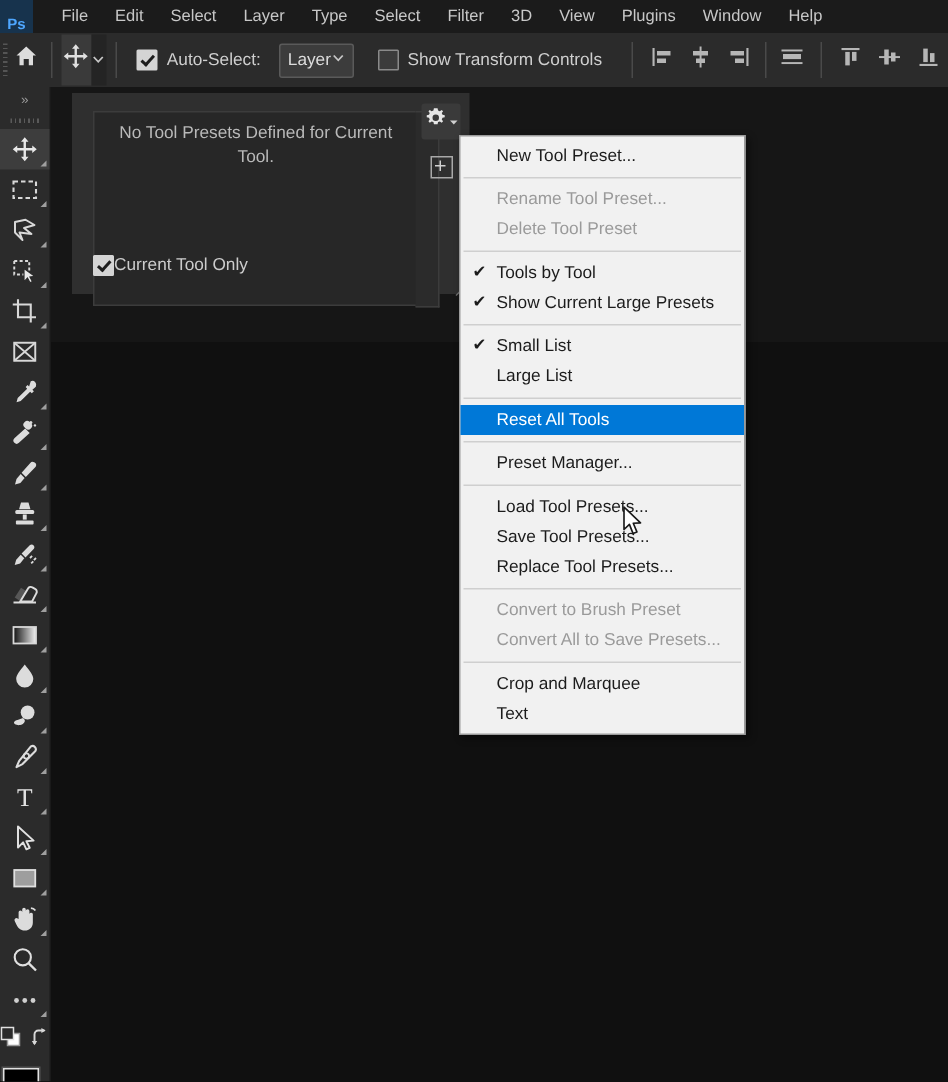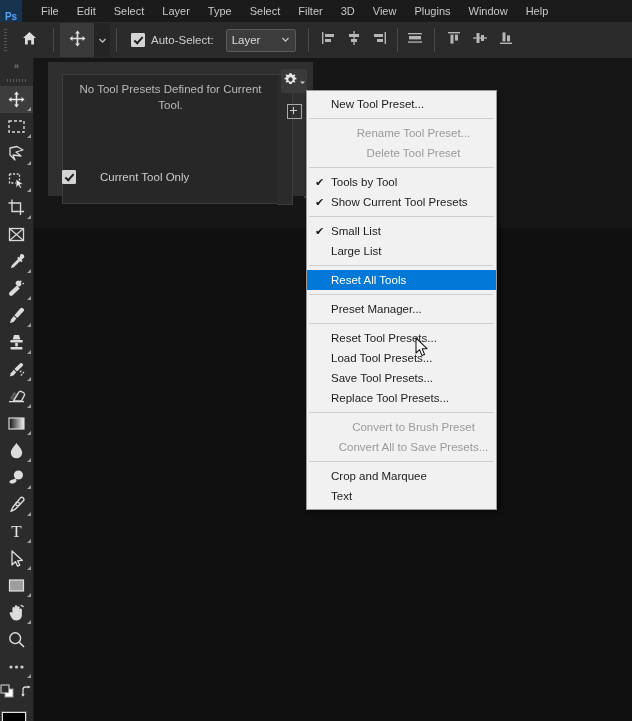--- a/index.html
+++ b/index.html
@@ -192,21 +192,21 @@
     position: absolute;
     left: 229px; top: 12px;
     width: 15px; height: 129px;
     background: #2b2b2b;
     border: 1px solid #3c3c3c;
     border-left: none;
   }
   .panel-footer {
     position: absolute;
     left: 14px; bottom: 12px;
-    display: flex; align-items: center; gap: 24px;
+    display: flex; align-items: center; gap: 0;
   }
   .panel-footer .lbl { color: #cccccc; font-size: 11.5px; }
   .resize-grip {
     position: absolute;
     right: 2px; bottom: 2px;
     width: 9px; height: 9px;
   }
   .gear-btn {
     position: absolute;
     left: 281px; top: 69px;
@@ -262,21 +262,21 @@
   .mi {
     position: relative;
     height: 20px;
     display: flex;
     align-items: center;
     padding-left: 24px;
     color: #1c1c1c;
     font-size: 11.5px;
     white-space: nowrap;
   }
-  .mi.disabled { color: #9a9a9a; justify-content: center; }
+  .mi.disabled { color: #9a9a9a; }
   .mi.selected { background: #0078d7; color: #ffffff; }
   .mi .tick {
     position: absolute;
     left: 8px; top: 50%;
     transform: translateY(-50%);
     font-size: 11px;
     color: #1c1c1c;
     line-height: 1;
   }
   .msep {
@@ -356,20 +356,24 @@
     </div>
     <div class="select-box">
       <span>Layer</span>
       <span>
         <svg width="9" height="9" viewBox="0 0 9 9">
             <path d="M1.5 3 L4.5 6.2 L7.5 3" stroke="#c6c6c6" stroke-width="1.2" fill="none"></path>
           </svg>
       </span>
     </div>
 
+    <div class="chk-wrap" style="margin-left:8px">
+      <div class="chk"></div>
+      <div class="opt-label">Show Transform Controls</div>
+    </div>
 
     <div class="opt-sep" style="margin-left:12px"></div>
 
     <div class="align-group">
       <div class="align-btn">
         <span>
           <svg width="16" height="16" viewBox="0 0 16 16">
             <rect x="2" y="2" width="1.4" height="12" fill="#b6b6b6"></rect>
             <rect x="5" y="4" width="9" height="3" fill="#b6b6b6"></rect>
             <rect x="5" y="9" width="6" height="3" fill="#b6b6b6"></rect>
@@ -718,21 +722,21 @@
       <span>Delete Tool Preset</span>
     </div>
     <div class="msep"></div>
 
     <div class="mi">
       <span class="tick">✔</span>
       <span>Tools by Tool</span>
     </div>
     <div class="mi">
       <span class="tick">✔</span>
-      <span>Show Current Tool Presets</span>
+      <span>Show Current Large Presets</span>
     </div>
     <div class="msep"></div>
 
     <div class="mi">
       <span class="tick">✔</span>
       <span>Small List</span>
     </div>
     <div class="mi">
       <span>Large List</span>
     </div>
@@ -741,23 +745,20 @@
     <div class="mi selected">
       <span>Reset All Tools</span>
     </div>
     <div class="msep"></div>
 
     <div class="mi">
       <span>Preset Manager...</span>
     </div>
     <div class="msep"></div>
 
-    <div class="mi">
-      <span>Reset Tool Presets...</span>
-    </div>
     <div class="mi">
       <span>Load Tool Presets...</span>
     </div>
     <div class="mi">
       <span>Save Tool Presets...</span>
     </div>
     <div class="mi">
       <span>Replace Tool Presets...</span>
     </div>
     <div class="msep"></div>

